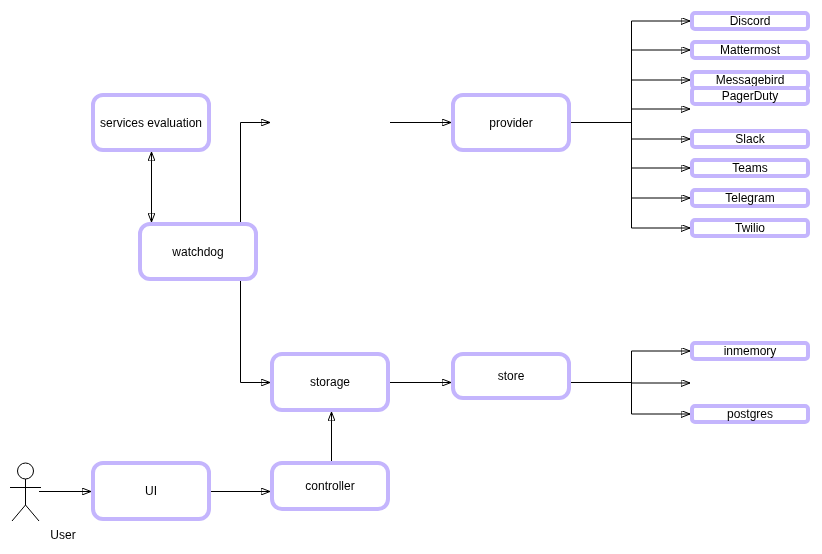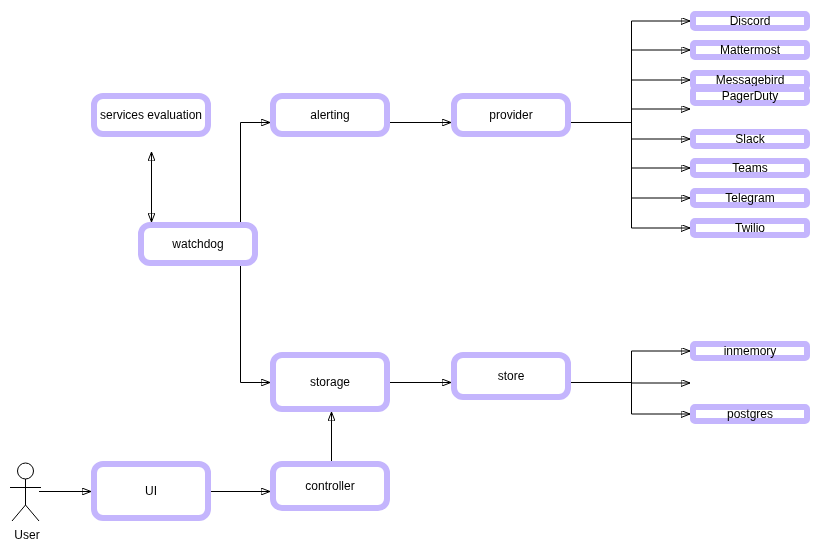--- a/index.html
+++ b/index.html
@@ -21,28 +21,28 @@
   svg.wires path, svg.wires line, svg.wires circle {
     stroke: #000000;
     stroke-width: 1;
     fill: none;
   }
   .node {
     position: absolute;
     box-sizing: border-box;
     width: 120px;
     background: #ffffff;
-    border: 6px solid #c4b5fd;
+    border: 4px solid #c4b5fd;
     display: flex;
     align-items: center;
     justify-content: center;
     text-align: center;
     white-space: nowrap;
   }
-  .node.big { height: 44px; border-radius: 12px; }
+  .node.big { height: 59px; border-radius: 12px; }
   .node.leaf { height: 20px; border-radius: 5px; }
 
   
   #n-services  { left: 91px;  top: 93px;  }
   #n-watchdog  { left: 91px;  top: 222px; margin-left: 47px; }
   #n-alerting  { left: 270px; top: 93px;  }
   #n-provider  { left: 451px; top: 93px;  }
   #n-storage   { left: 270px; top: 352px; height: 60px; }
   #n-store     { left: 451px; top: 352px; height: 48px; }
   #n-ui        { left: 91px;  top: 461px; height: 60px; }
@@ -54,20 +54,21 @@
   #p-4 { top: 129px; } #p-5 { top: 158px; } #p-6 { top: 188px; } #p-7 { top: 218px; }
   
   #s-0 { top: 341px; } #s-1 { top: 373px; } #s-2 { top: 404px; }
 
   .actor-label {
     position: absolute;
     left: 0px;
     top: 528px;
     width: 54px;
     text-align: center;
+    padding-left: 36px;
   }
 </style>
 </head>
 <body>
 
 <div class="canvas">
 
   <svg class="wires" viewBox="0 0 822 554" xmlns="http://www.w3.org/2000/svg">
     <defs>
       <marker id="arrow" viewBox="0 0 9 7" refX="9" refY="3.5" markerWidth="9" markerHeight="7" orient="auto-start-reverse">
@@ -117,23 +118,20 @@
       <path d="M25.5 505 L39 521"></path>
     </g>
   </svg>
 
   <div class="node big" id="n-services">
     <span>services evaluation</span>
   </div>
   <div class="node big" id="n-watchdog">
     <span>watchdog</span>
   </div>
-  <div class="node big" id="n-alerting">
-    <span>alerting</span>
-  </div>
   <div class="node big" id="n-provider">
     <span>provider</span>
   </div>
   <div class="node big" id="n-storage">
     <span>storage</span>
   </div>
   <div class="node big" id="n-store">
     <span>store</span>
   </div>
   <div class="node big" id="n-ui">

